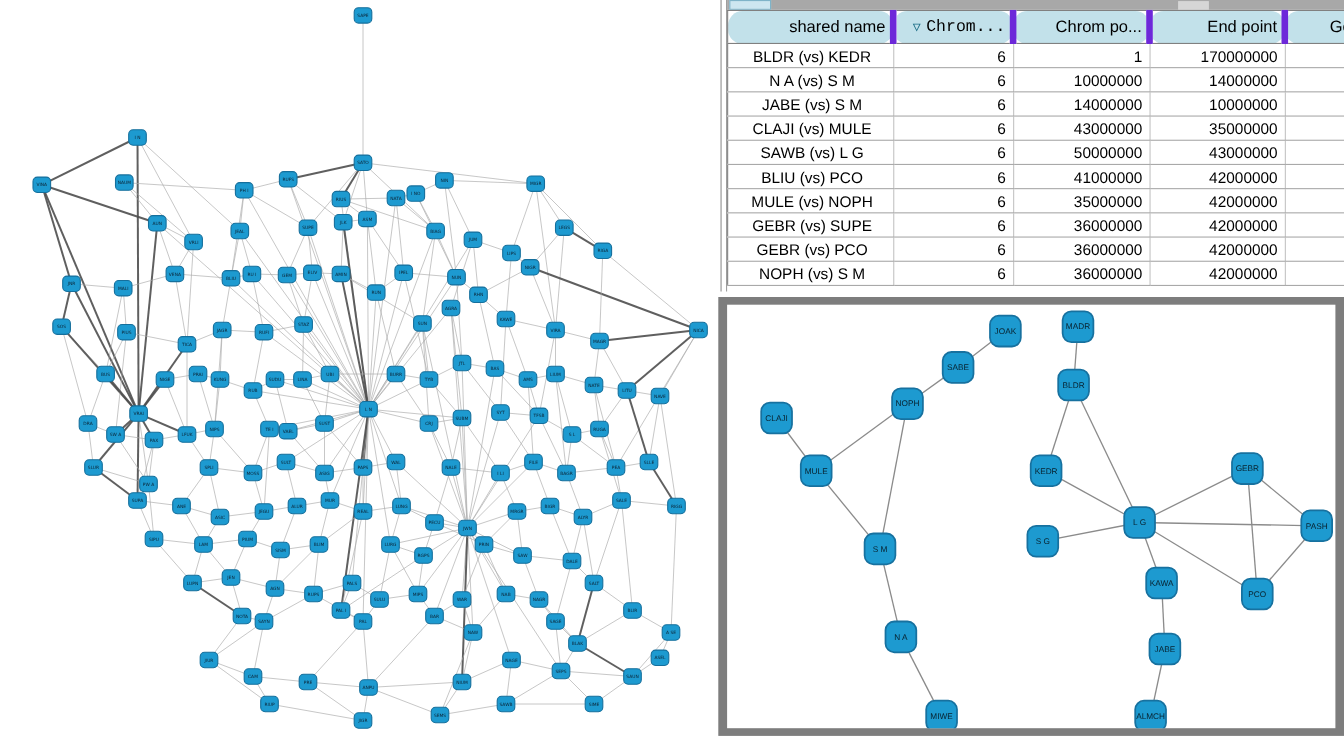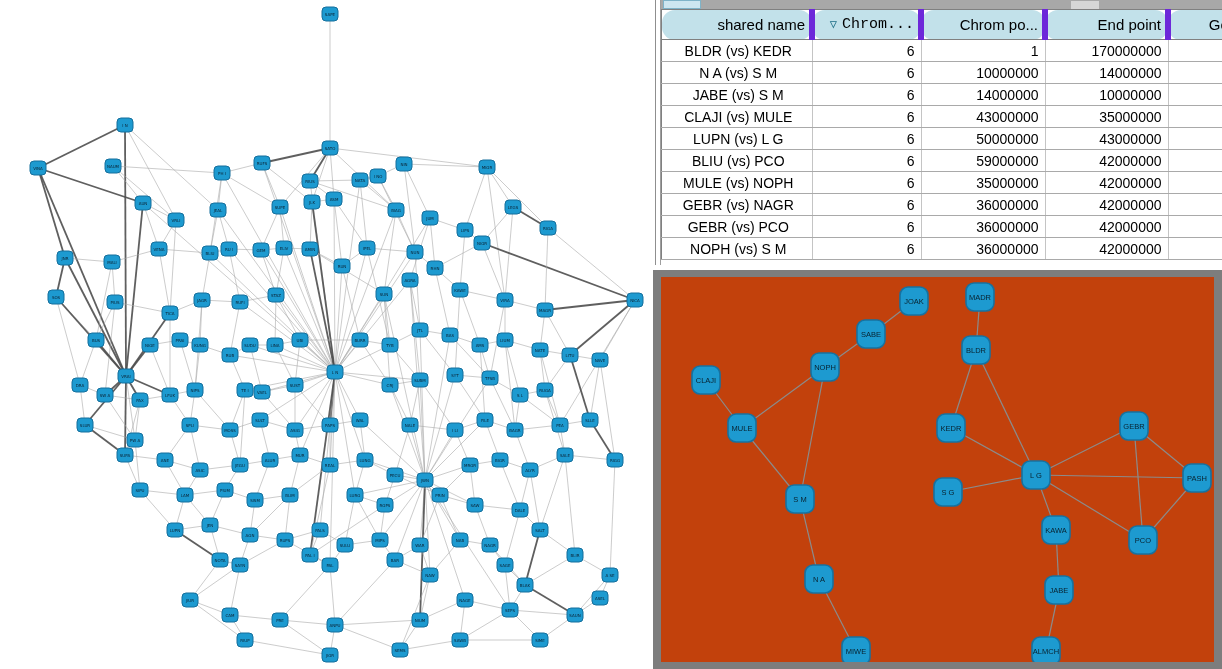--- a/index.html
+++ b/index.html
@@ -24,21 +24,21 @@
   #grid th{background:#c2e1ea;border-right:6px solid #6d28d9;border-bottom:1px solid #808080;
     font-size:15px;font-weight:400;color:#000;height:29px;text-align:right;padding:0 4px;overflow:hidden;white-space:nowrap;border-radius:13px;}
   #grid td{border-right:1px solid #c4c4c4;border-bottom:1px solid #a9a9a9;font-size:14px;color:#000;
     height:21px;padding:0 6px;overflow:hidden;white-space:nowrap;}
   #grid td.txt{text-align:center;padding-left:9px;}
   #grid td.num{text-align:right;}
   .funnel{color:#1c6e86;font-size:12px;margin-right:5px;}
 
   
   #detail-panel{position:absolute;left:653px;top:270px;width:569px;height:399px;background:#7d7d7d;}
-  #detail-inner{position:absolute;left:8px;top:7px;width:553px;height:385px;background:#c2410c;}
+  #detail-inner{position:absolute;left:8px;top:7px;width:553px;height:385px;background:#ffffff;}
   .dt-edge{stroke:#8b8b8b;stroke-width:1.2;}
   .dt-node{fill:#1d9ad0;stroke:#17719f;stroke-width:1.6;}
   .dt-label{font-family:"Liberation Sans",sans-serif;font-size:7.5px;fill:#08222f;text-anchor:middle;}
 </style>
 </head>
 <body>
 
 <div id="screen">
 
   <div id="overview-panel">
@@ -1126,42 +1126,42 @@
             <td class="num">7.5</td>
           </tr>
           <tr>
             <td class="txt">CLAJI (vs) MULE</td>
             <td class="num">6</td>
             <td class="num">43000000</td>
             <td class="num">35000000</td>
             <td class="num">5.9</td>
           </tr>
           <tr>
-            <td class="txt">LUPN (vs) L G</td>
+            <td class="txt">SAWB (vs) L G</td>
             <td class="num">6</td>
             <td class="num">50000000</td>
             <td class="num">43000000</td>
             <td class="num">16.9</td>
           </tr>
           <tr>
             <td class="txt">BLIU (vs) PCO</td>
             <td class="num">6</td>
-            <td class="num">59000000</td>
+            <td class="num">41000000</td>
             <td class="num">42000000</td>
             <td class="num">11.4</td>
           </tr>
           <tr>
             <td class="txt">MULE (vs) NOPH</td>
             <td class="num">6</td>
             <td class="num">35000000</td>
             <td class="num">42000000</td>
             <td class="num">10.5</td>
           </tr>
           <tr>
-            <td class="txt">GEBR (vs) NAGR</td>
+            <td class="txt">GEBR (vs) SUPE</td>
             <td class="num">6</td>
             <td class="num">36000000</td>
             <td class="num">42000000</td>
             <td class="num">8.9</td>
           </tr>
           <tr>
             <td class="txt">GEBR (vs) PCO</td>
             <td class="num">6</td>
             <td class="num">36000000</td>
             <td class="num">42000000</td>

